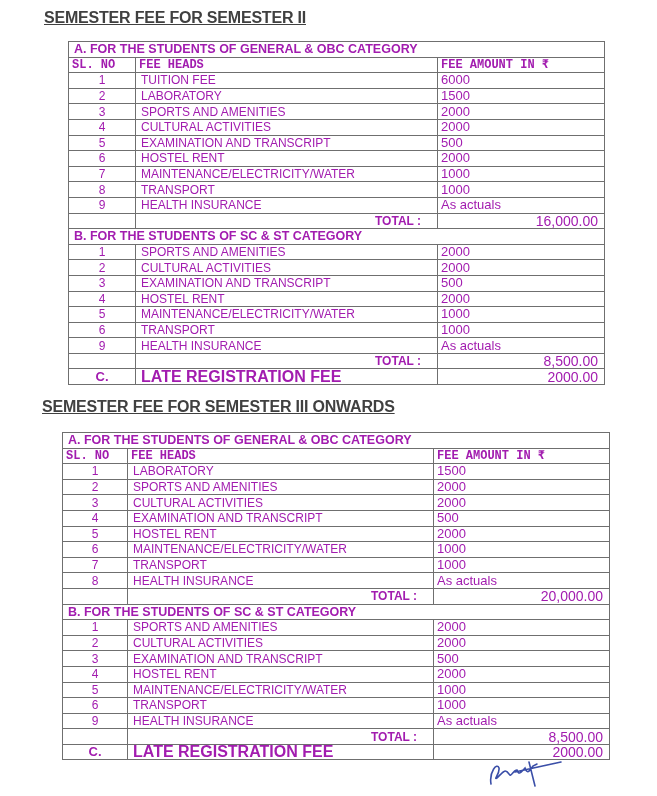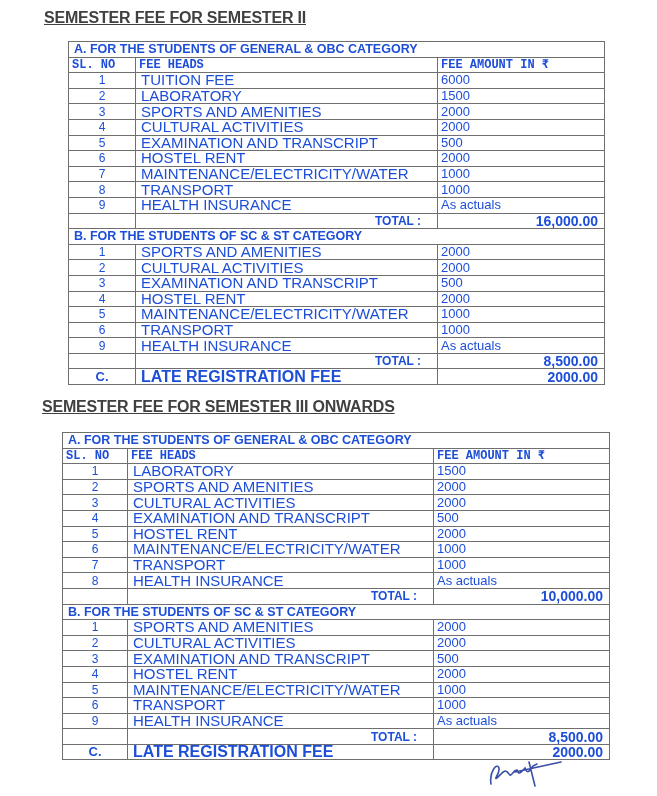--- a/index.html
+++ b/index.html
@@ -10,36 +10,36 @@
     .section-title {
       position: absolute; font-weight: bold; font-size: 16px;
       text-decoration: underline; letter-spacing: -0.2px; color: #404040;
       white-space: nowrap;
     }
     #title1 { left: 44px; top: 9px; }
     #title2 { left: 42px; top: 398px; }
 
     table.fee {
       position: absolute; border-collapse: collapse; table-layout: fixed;
-      font-size: 12px; color: #1d4ed8;
+      font-size: 12px; color: #a21caf;
     }
     #table1 { left: 68px; top: 41px; width: 536px; }
     #table2 { left: 62px; top: 432px; width: 547px; }
 
     table.fee td {
       border: 1px solid #6f6f6f; padding: 0 3px; height: 14.6px;
       line-height: 14px; white-space: nowrap; overflow: hidden;
     }
     table.fee td.cap { font-weight: bold; padding-left: 5px; font-size: 12.5px; }
     table.fee td.hdr { font-weight: bold; text-align: left; font-family: Liberation Mono, monospace; }
     table.fee td.sl { text-align: center; }
-    table.fee td.head { padding-left: 5px; font-size: 15px; }
+    table.fee td.head { padding-left: 5px; font-size: 12px; }
     table.fee td.amt { text-align: left; font-size: 13px; padding-right: 2px; }
     table.fee td.total-label { text-align: right; font-weight: bold; font-size: 12px; padding-right: 16px; }
-    table.fee td.total-val { text-align: right; font-weight: bold; font-size: 14px; padding-right: 6px; }
+    table.fee td.total-val { text-align: right; font-weight: normal; font-size: 14px; padding-right: 6px; }
     table.fee td.late-sl { text-align: center; font-weight: bold; font-size: 13px; }
     table.fee td.late-head { font-weight: bold; padding-left: 5px; font-size: 16px; }
 
     #signature {
       position: absolute; left: 485px; top: 758px; width: 80px; height: 30px;
     }
     #sign-caption {
       position: absolute; left: 422px; top: 796px; font-size: 13px; font-weight: bold;
       font-family: "DejaVu Sans", sans-serif; color: #222; white-space: nowrap;
     }
@@ -216,21 +216,21 @@
         <td class="amt">1000</td>
       </tr>
       <tr>
         <td class="sl">8</td>
         <td class="head">HEALTH INSURANCE</td>
         <td class="amt">As actuals</td>
       </tr>
       <tr>
         <td></td>
         <td class="total-label">TOTAL :</td>
-        <td class="total-val">10,000.00</td>
+        <td class="total-val">20,000.00</td>
       </tr>
       <tr>
         <td class="cap" colspan="3">B. FOR THE STUDENTS OF SC &amp; ST CATEGORY</td>
       </tr>
       <tr>
         <td class="sl">1</td>
         <td class="head">SPORTS AND AMENITIES</td>
         <td class="amt">2000</td>
       </tr>
       <tr>

